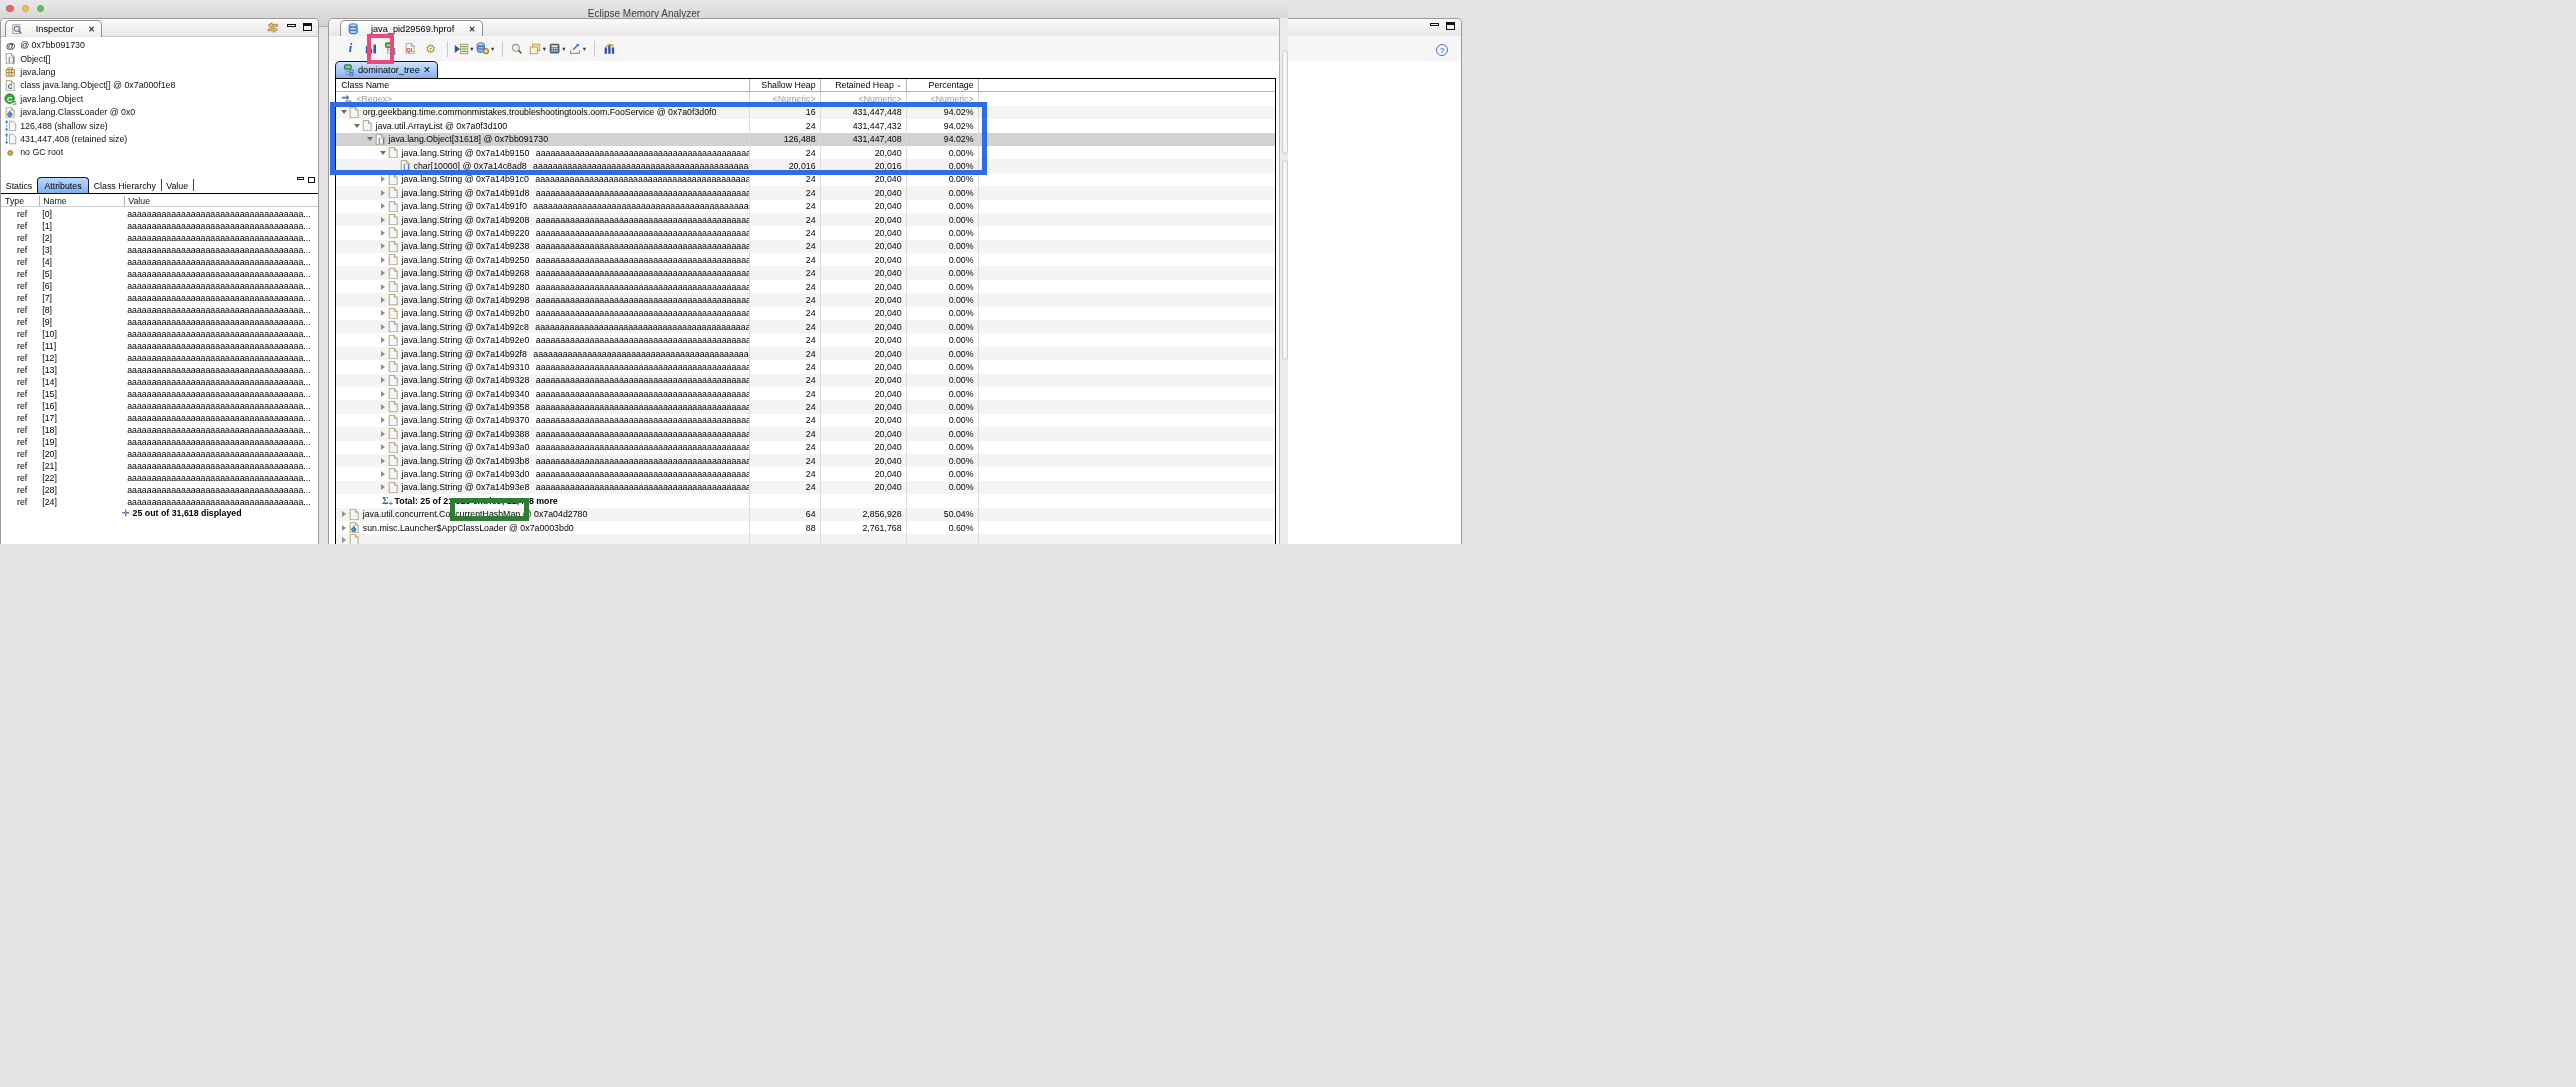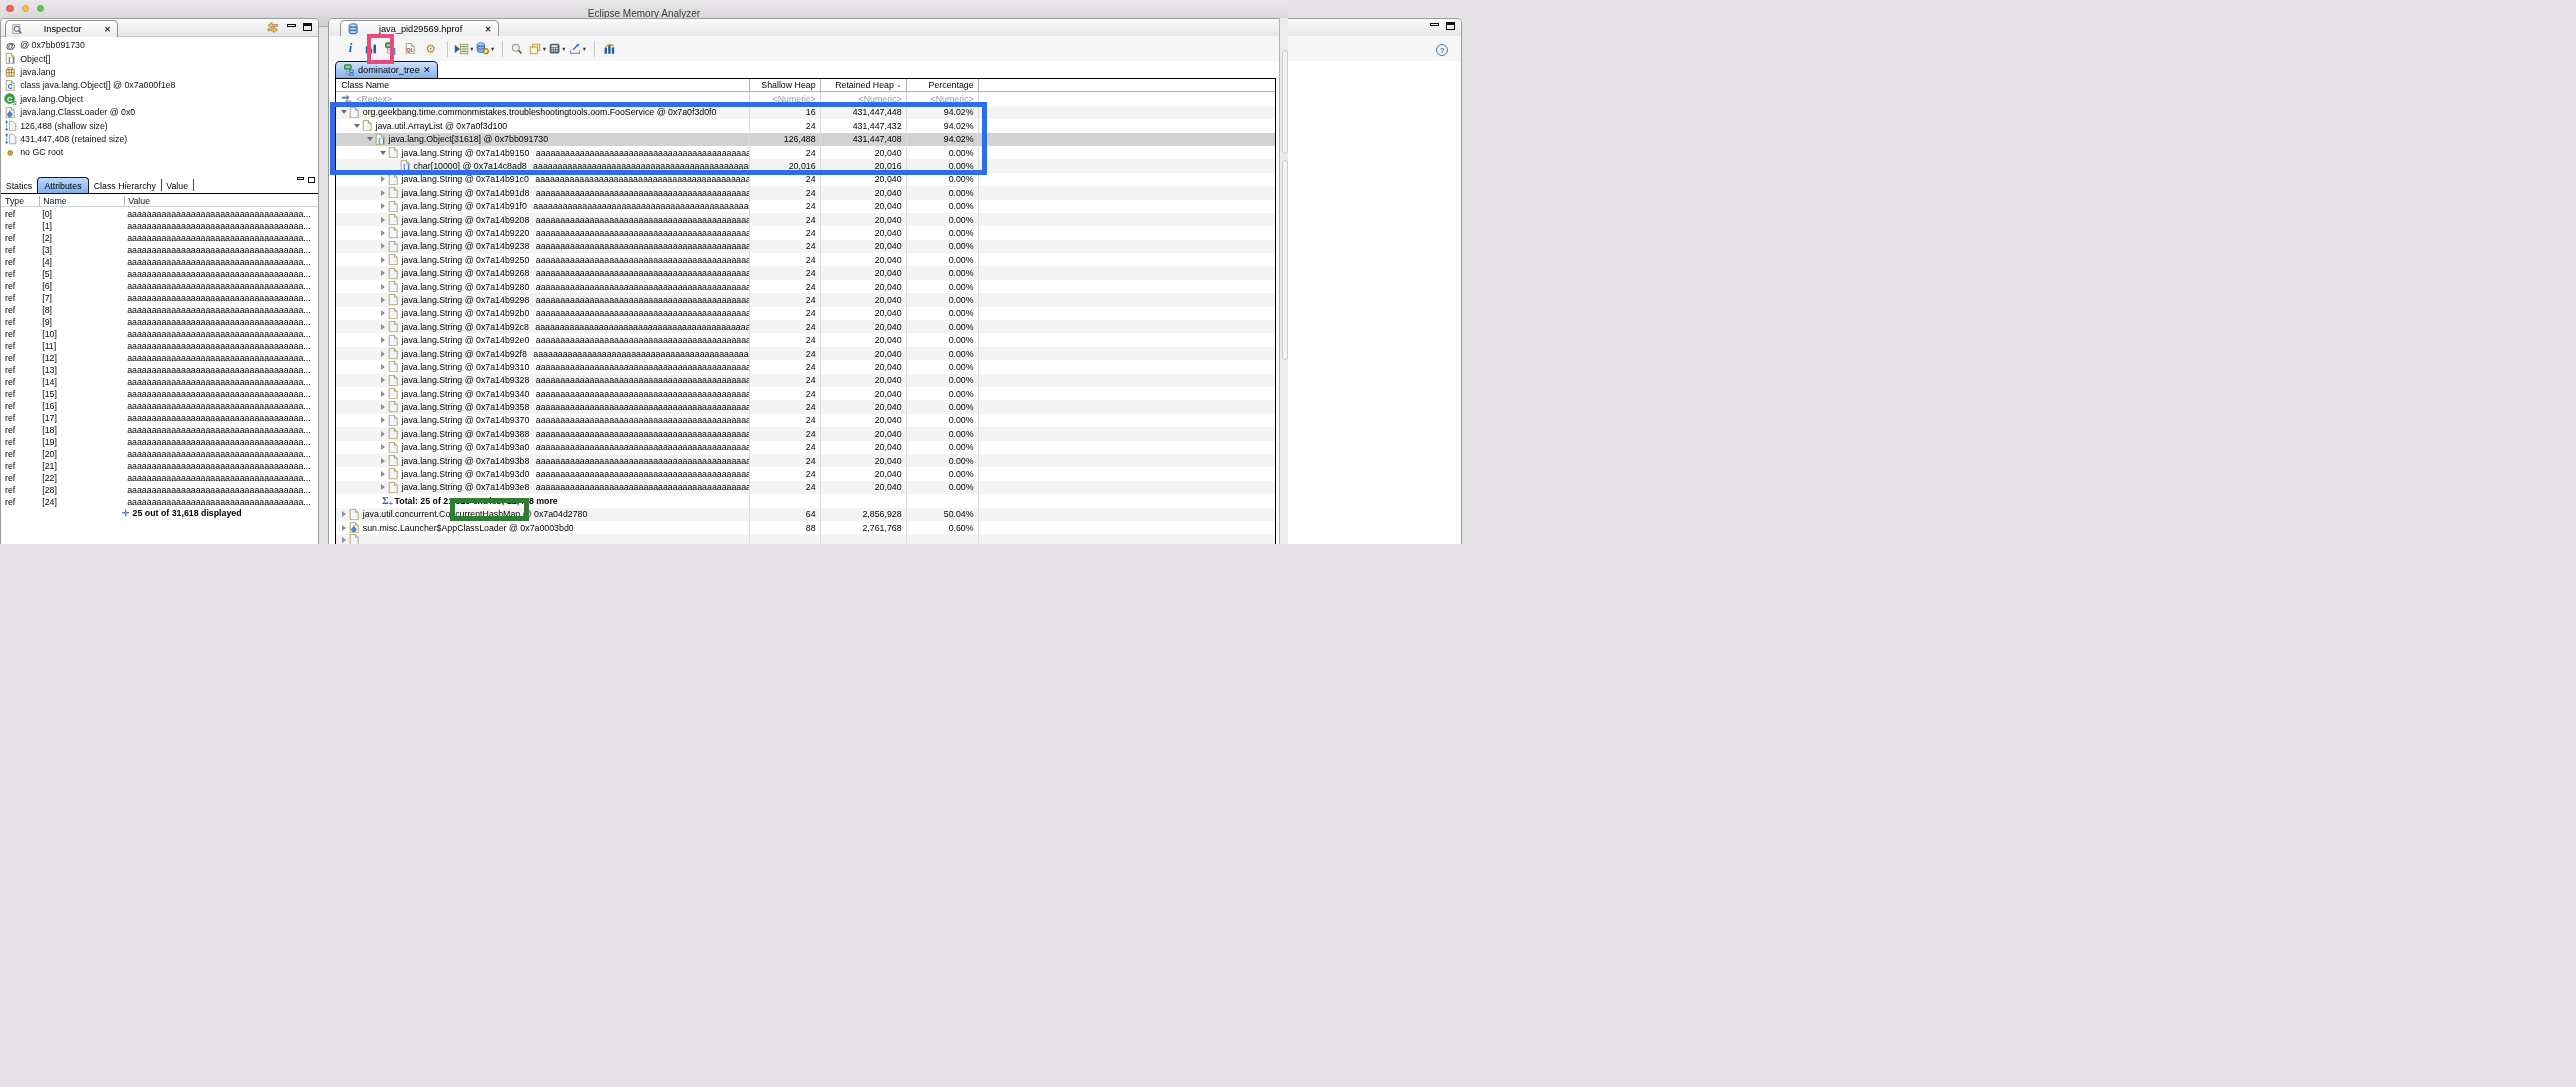--- a/index.html
+++ b/index.html
@@ -22,21 +22,21 @@
     border:0.8px solid #9b9b9b; border-bottom:none; border-radius:4.8px 4.8px 0 0; overflow:hidden; }
   #left-panel { left:0; width:319px; }
   #right-panel { left:328px; width:1134px; }
   #right-strip { position:absolute; top:17.6px; left:1279px; width:8.8px; height:526px;
     background:#ececec; border-left:0.8px solid #b3b3b3; }
   .strip-seg { position:absolute; left:1.6px; width:6.4px; background:#f4f4f4;
     border:0.8px solid #cccccc; border-radius:3.2px; }
 
   .view-header { height:18.4px; background:linear-gradient(#fafafa,#e7e7e7);
     border-bottom:0.8px solid #c6c6c6; position:relative; }
-  .tab { position:absolute; top:1.6px; height:17px; display:flex; align-items:center; gap:21px;
+  .tab { position:absolute; top:1.6px; height:17px; display:flex; align-items:center; gap:13px;
     padding:0 6.4px; background:linear-gradient(#ffffff,#ececec);
     border:0.8px solid #8e8e8e; border-bottom:none; border-radius:4.8px 4.8px 0 0; font-size:9.2px; }
   .tab .close { font-size:8px; font-weight:bold; color:#2e2e2e; margin-left:1.6px; cursor:default; }
   .hdr-icons { position:absolute; right:6.4px; top:3.2px; display:flex; align-items:center; gap:7.2px; }
   .minbar { display:inline-block; width:8.8px; height:3.2px; border:1.2px solid #111; margin-top:-3.2px; }
   .maxbox { display:inline-block; width:8.8px; height:8px; border:1.2px solid #111; border-top:3.2px solid #111; }
 
   
   #inspector-list { padding-top:1.6px; }
   .insp-item { height:13.4px; display:flex; align-items:center; gap:3.2px;
@@ -54,21 +54,21 @@
   .mini-restore { display:inline-block; width:6.4px; height:5.6px; border:0.8px solid #111; border-top:1.6px solid #111; }
 
   
   .attr-header { position:absolute; left:0; top:177px; width:100%; height:11.2px;
     display:flex; font-size:8.8px; color:#111; border-bottom:0.8px solid #cfcfcf; }
   .ah-type { width:38px; padding-left:4px; }
   .ah-name { width:85px; padding-left:3.2px; border-left:0.8px solid #b5b5b5; }
   .ah-value { flex:1; padding-left:3.2px; border-left:0.8px solid #b5b5b5; }
   #attr-rows { position:absolute; left:0; top:189px; width:100%; }
   .arow { height:12px; display:flex; align-items:center; font-size:8.8px; white-space:nowrap; }
-  .a-type { width:38px; padding-left:4px; }
+  .a-type { width:38px; padding-left:16px; }
   .a-name { width:85px; padding-left:3.2px; }
   .a-value { flex:1; padding-left:3.2px; overflow:hidden; }
   .attr-footer { position:absolute; left:0; top:489px; width:100%; font-size:8.8px;
     font-weight:bold; padding-left:121px; display:flex; gap:3.2px; align-items:center; }
   .plus-glyph { color:#5b7fa6; font-weight:bold; font-size:8.8px; }
 
   
   .toolbar { position:absolute; left:0; top:17.6px; width:100%; height:25px;
     background:#f6f6f6; display:flex; align-items:center; padding-left:12.8px; }
   .tb-item { display:inline-flex; align-items:center; justify-content:center;

